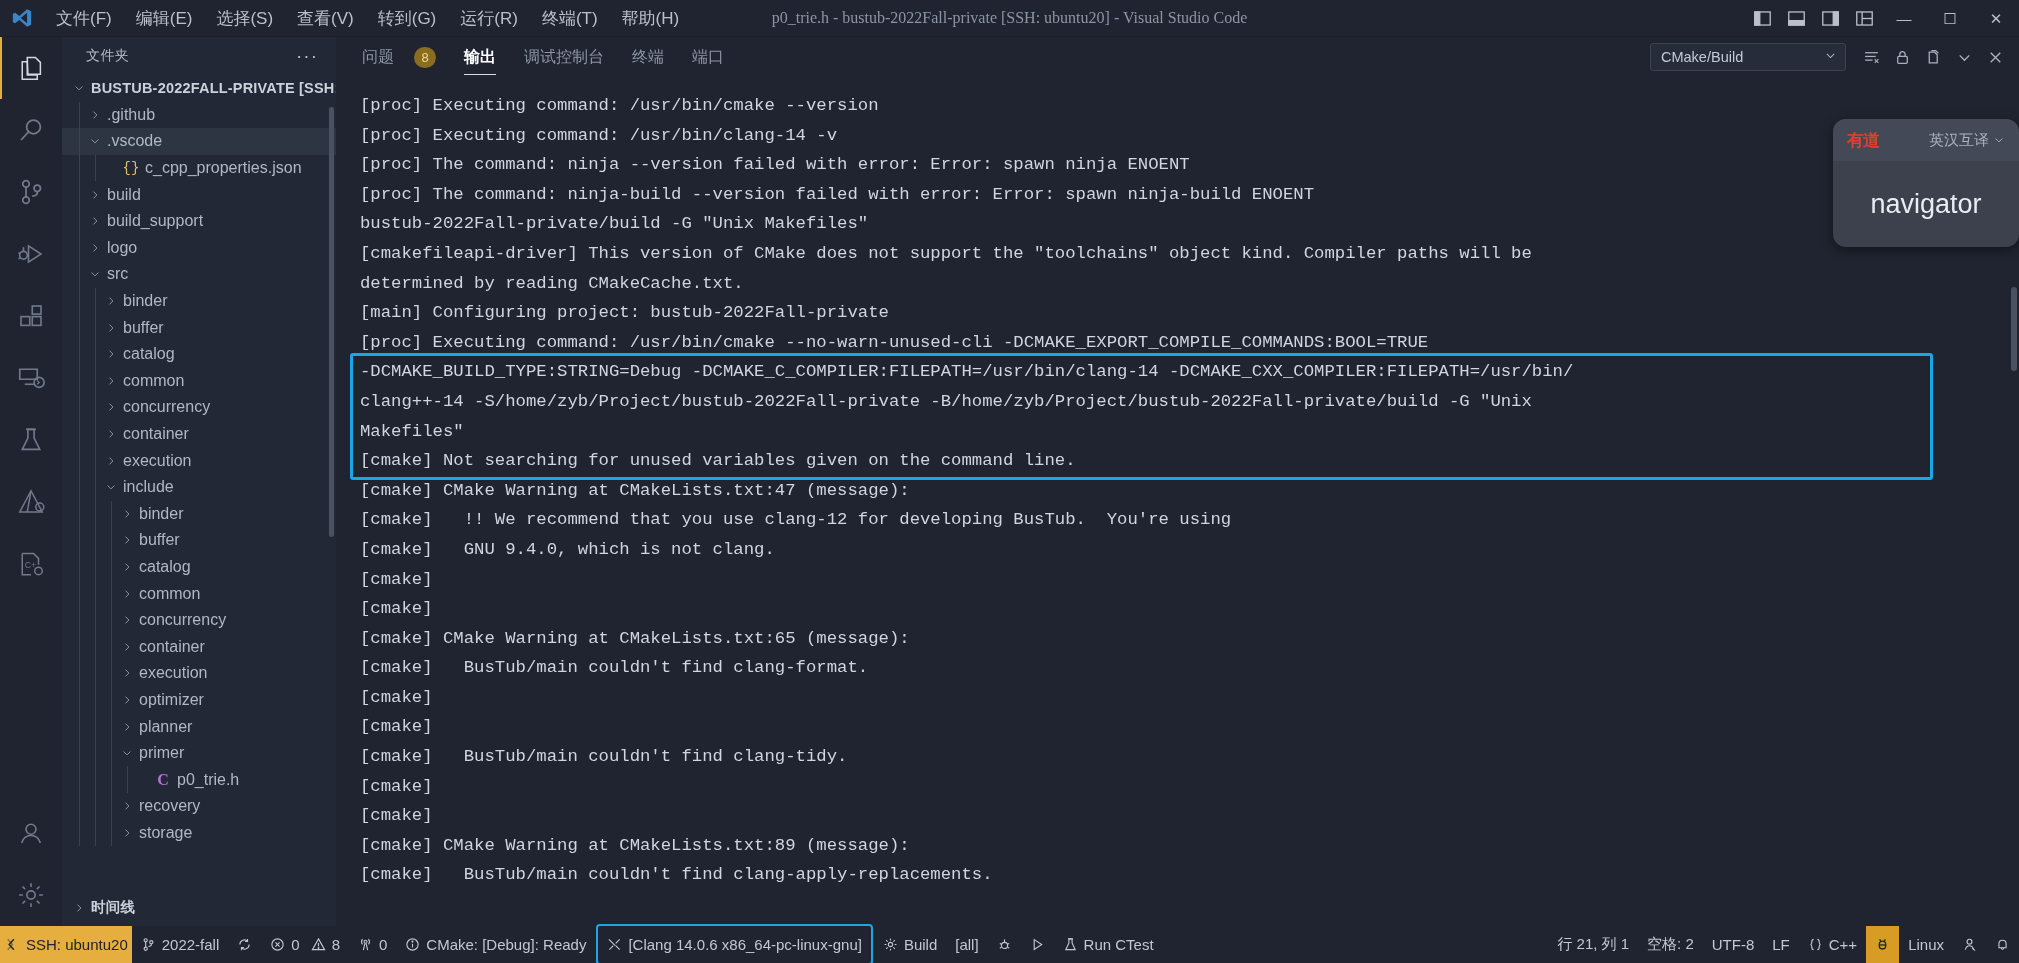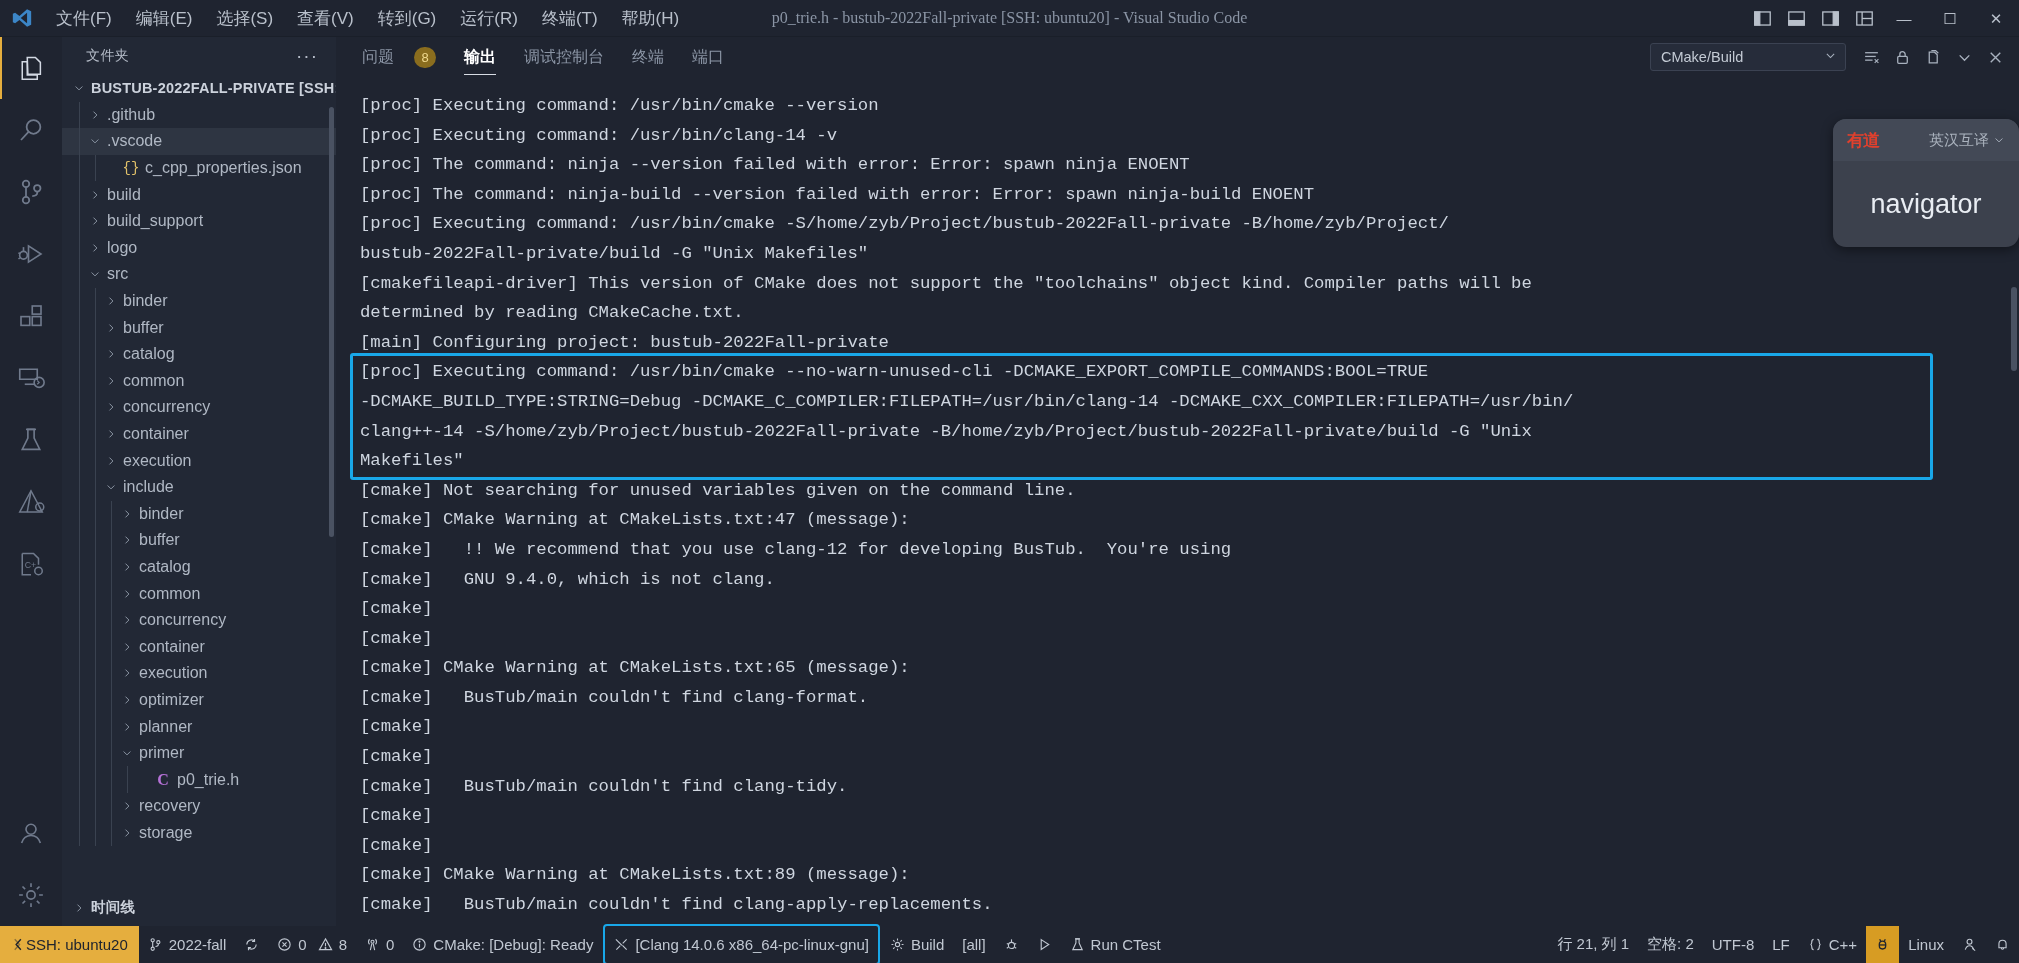--- a/index.html
+++ b/index.html
@@ -158,22 +158,22 @@
   
   #statusbar {
     position: absolute; left: 0; bottom: 0; width: 2019px; height: 37px;
     background: #1f2430; display: flex; align-items: center; font-size: 15px; color: #c1c8d2;
   }
   .sb-item {
     display: flex; align-items: center; gap: 6px; padding: 0 9px; height: 37px; cursor: pointer;
     white-space: nowrap;
   }
   #sb-remote {
-    background: #e5ae3e; color: #20242e; padding: 0 11px; height: 37px;
-    display: flex; align-items: center; font-size: 15px;
+    background: #e5ae3e; color: #20242e; padding: 0 4px; height: 37px;
+    display: flex; align-items: center; gap: 7px; font-size: 15px;
   }
   .sb-right { margin-left: auto; display: flex; align-items: center; }
   .sb-highlight { outline: 2.5px solid #19a7e8; border-radius: 2px; }
   .sb-yellow-bg { background: #d79c23; color: #20242e; }
   .sbi svg { width: 15px; height: 15px; display:block; }
 </style>
 </head>
 <body>
 
 <div id="titlebar">
@@ -685,21 +685,20 @@
       </div>
     </div>
   </div>
 
   <div id="console">
     <div id="console-lines">
         <div class="cline">[proc] Executing command: /usr/bin/cmake --version</div>
         <div class="cline">[proc] Executing command: /usr/bin/clang-14 -v</div>
         <div class="cline">[proc] The command: ninja --version failed with error: Error: spawn ninja ENOENT</div>
         <div class="cline">[proc] The command: ninja-build --version failed with error: Error: spawn ninja-build ENOENT</div>
-        <div class="cline">[proc] Executing command: /usr/bin/cmake -S/home/zyb/Project/bustub-2022Fall-private -B/home/zyb/Project/</div>
         <div class="cline">bustub-2022Fall-private/build -G "Unix Makefiles"</div>
         <div class="cline">[cmakefileapi-driver] This version of CMake does not support the "toolchains" object kind. Compiler paths will be</div>
         <div class="cline">determined by reading CMakeCache.txt.</div>
         <div class="cline">[main] Configuring project: bustub-2022Fall-private</div>
         <div class="cline">[proc] Executing command: /usr/bin/cmake --no-warn-unused-cli -DCMAKE_EXPORT_COMPILE_COMMANDS:BOOL=TRUE</div>
         <div class="cline">-DCMAKE_BUILD_TYPE:STRING=Debug -DCMAKE_C_COMPILER:FILEPATH=/usr/bin/clang-14 -DCMAKE_CXX_COMPILER:FILEPATH=/usr/bin/</div>
         <div class="cline">clang++-14 -S/home/zyb/Project/bustub-2022Fall-private -B/home/zyb/Project/bustub-2022Fall-private/build -G "Unix</div>
         <div class="cline">Makefiles"</div>
         <div class="cline">[cmake] Not searching for unused variables given on the command line.</div>
         <div class="cline">[cmake] CMake Warning at CMakeLists.txt:47 (message):</div>

